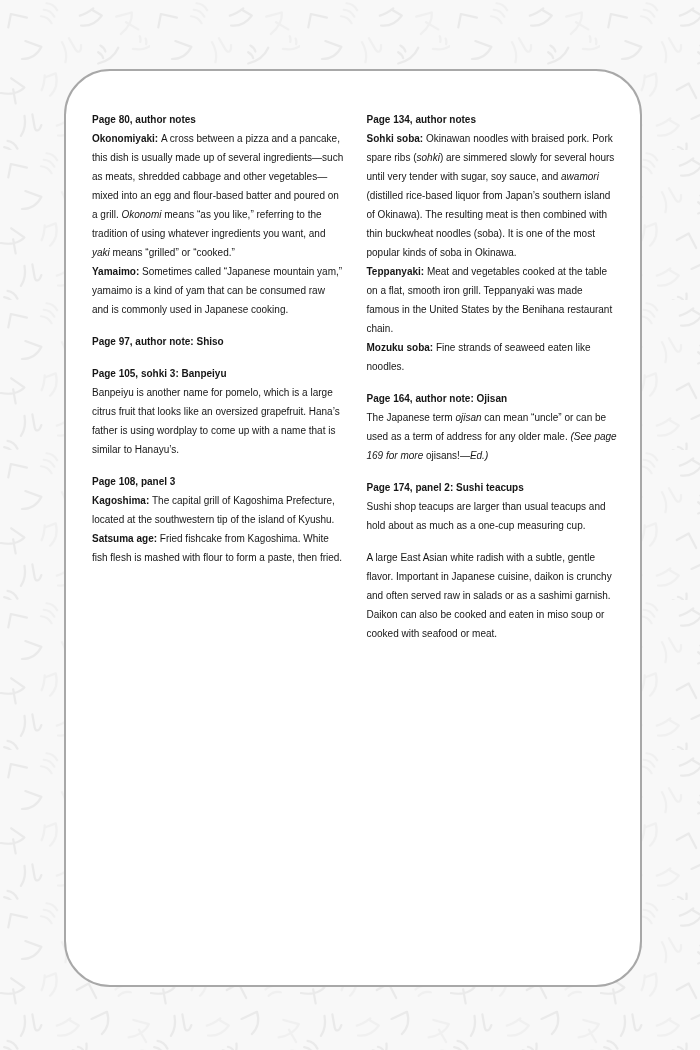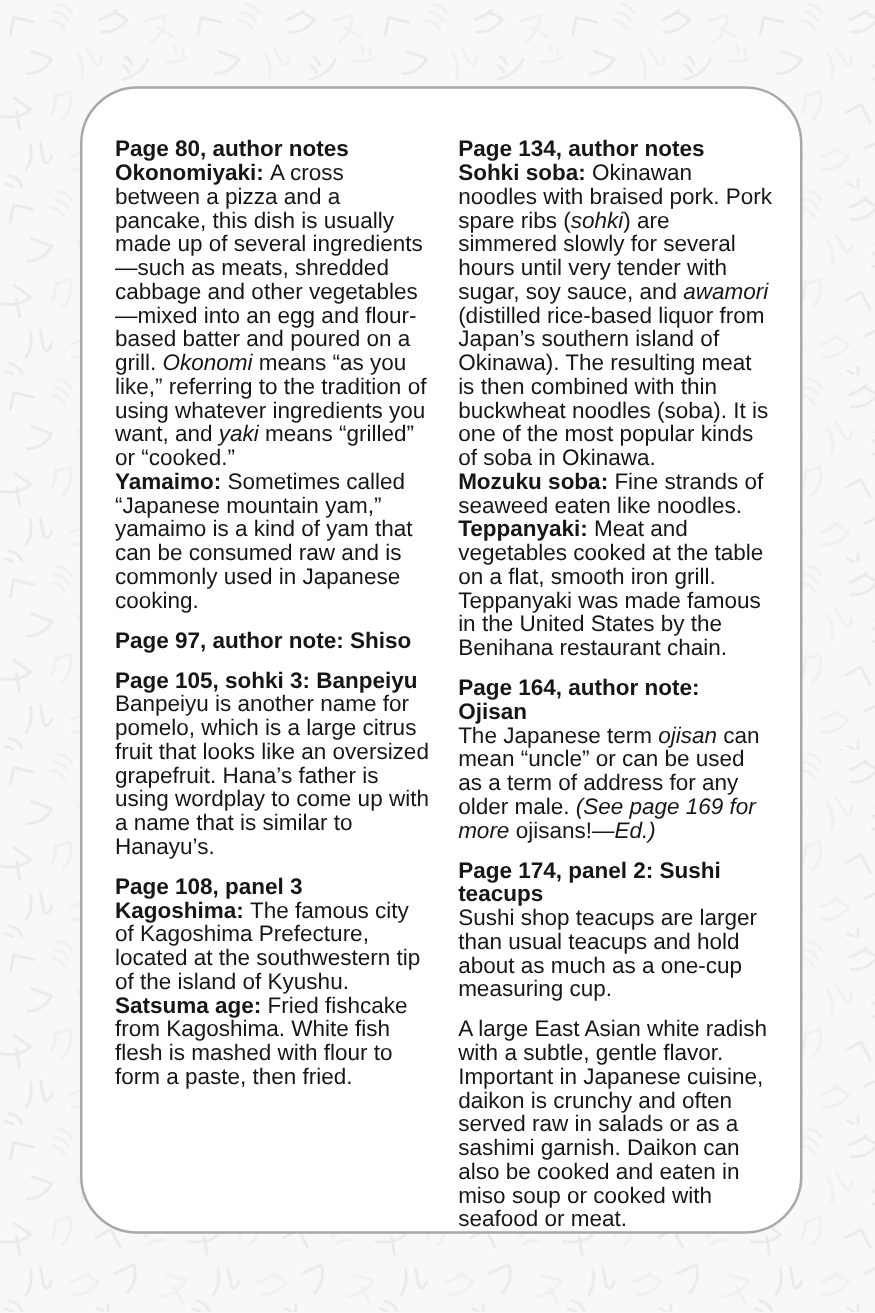--- a/index.html
+++ b/index.html
@@ -32,21 +32,21 @@
     box-sizing: border-box;
     background: #ffffff;
     border: 2px solid #a8a8a8;
     border-radius: 46px;
     padding: 39px 22px 0 26px;
     display: flex;
     gap: 23px;
   }
   .column {
     width: 253px;
-    font-size: 18px;
+    font-size: 10px;
     line-height: 19px;
     color: #161616;
   }
   .section {
     margin: 0 0 13px 0;
   }
   .heading {
     font-weight: 700;
   }
   .column p {
@@ -110,30 +110,30 @@
         </div>
         <div class="section">
           <div class="heading">Page 97, author note: Shiso</div>
         </div>
         <div class="section">
           <div class="heading">Page 105, sohki 3: Banpeiyu</div>
           <p><span class="run-n">Banpeiyu is another name for pomelo, which is a large citrus fruit that looks like an oversized grapefruit. Hana’s father is using wordplay to come up with a name that is similar to Hanayu’s.</span></p>
         </div>
         <div class="section">
           <div class="heading">Page 108, panel 3</div>
-          <p><span class="run-b">Kagoshima: </span><span class="run-n">The famous city of Kagoshima Prefecture, located at the southwestern tip of the island of Kyushu.</span></p>
+          <p><span class="run-b">Kagoshima: </span><span class="run-n">The capital grill of Kagoshima Prefecture, located at the southwestern tip of the island of Kyushu.</span></p>
           <p><span class="run-b">Satsuma age: </span><span class="run-n">Fried fishcake from Kagoshima. White fish flesh is mashed with flour to form a paste, then fried.</span></p>
         </div>
       </div>
     <div class="column">
         <div class="section">
           <div class="heading">Page 134, author notes</div>
           <p><span class="run-b">Sohki soba: </span><span class="run-n">Okinawan noodles with braised pork. Pork spare ribs (</span><span class="run-i">sohki</span><span class="run-n">) are simmered slowly for several hours until very tender with sugar, soy sauce, and </span><span class="run-i">awamori</span><span class="run-n"> (distilled rice-based liquor from Japan’s southern island of Okinawa). The resulting meat is then combined with thin buckwheat noodles (soba). It is one of the most popular kinds of soba in Okinawa.</span></p>
+          <p><span class="run-b">Teppanyaki: </span><span class="run-n">Meat and vegetables cooked at the table on a flat, smooth iron grill. Teppanyaki was made famous in the United States by the Benihana restaurant chain.</span></p>
           <p><span class="run-b">Mozuku soba: </span><span class="run-n">Fine strands of seaweed eaten like noodles.</span></p>
-          <p><span class="run-b">Teppanyaki: </span><span class="run-n">Meat and vegetables cooked at the table on a flat, smooth iron grill. Teppanyaki was made famous in the United States by the Benihana restaurant chain.</span></p>
         </div>
         <div class="section">
           <div class="heading">Page 164, author note: Ojisan</div>
           <p><span class="run-n">The Japanese term </span><span class="run-i">ojisan</span><span class="run-n"> can mean “uncle” or can be used as a term of address for any older male. </span><span class="run-i">(See page 169 for more </span><span class="run-n">ojisans!</span><span class="run-i">—Ed.)</span></p>
         </div>
         <div class="section">
           <div class="heading">Page 174, panel 2: Sushi teacups</div>
           <p><span class="run-n">Sushi shop teacups are larger than usual teacups and hold about as much as a one-cup measuring cup.</span></p>
         </div>
         <div class="section">

